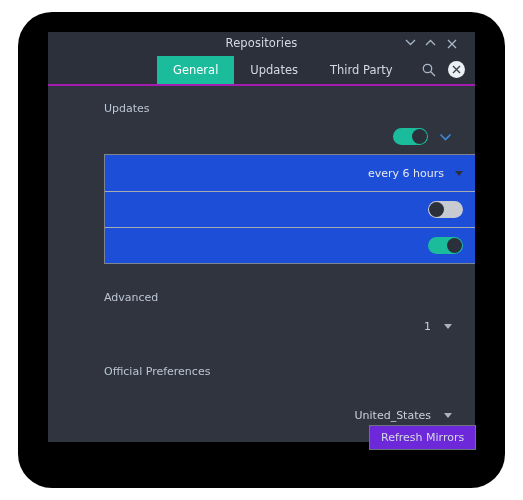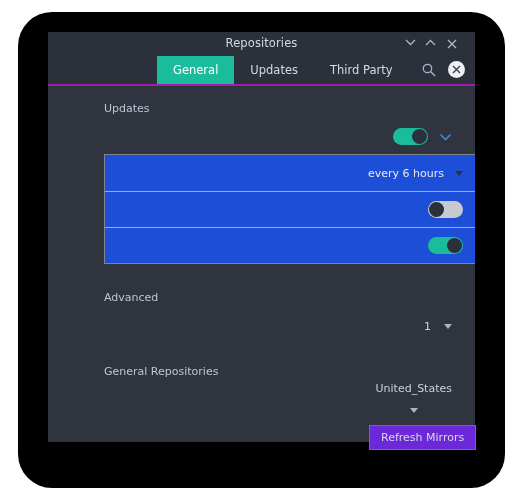--- a/index.html
+++ b/index.html
@@ -205,21 +205,21 @@
     display: flex;
     align-items: center;
     gap: 13px;
     cursor: default;
   }
   .dark-dd .dd-text {
     font-size: 11px;
     color: #c9d1dc;
   }
   #dd-downloads { top: 234px; }
-  #dd-repos     { top: 296px; flex-direction: column; }
+  #dd-repos     { top: 323px; }
 
   
   #refresh-btn {
     position: absolute;
     left: 369px;
     top: 425px;
     padding: 5px 11px;
     background: #6d28d9;
     border: 1px solid #6d737d;
     color: #d3dae3;
@@ -308,21 +308,21 @@
       </div>
     </div>
 
     <div class="section-label" id="lbl-downloads">Advanced</div>
 
     <div class="dark-dd" id="dd-downloads">
       <span class="dd-text">1</span>
       <span class="caret light"></span>
     </div>
 
-    <div class="section-label" id="lbl-repos">General Repositories</div>
+    <div class="section-label" id="lbl-repos">Official Preferences</div>
 
     <div class="dark-dd" id="dd-repos">
       <span class="dd-text">United_States</span>
       <span class="caret light"></span>
     </div>
 
   </div>
 </div>
 
 <div id="refresh-btn">Refresh Mirrors</div>

